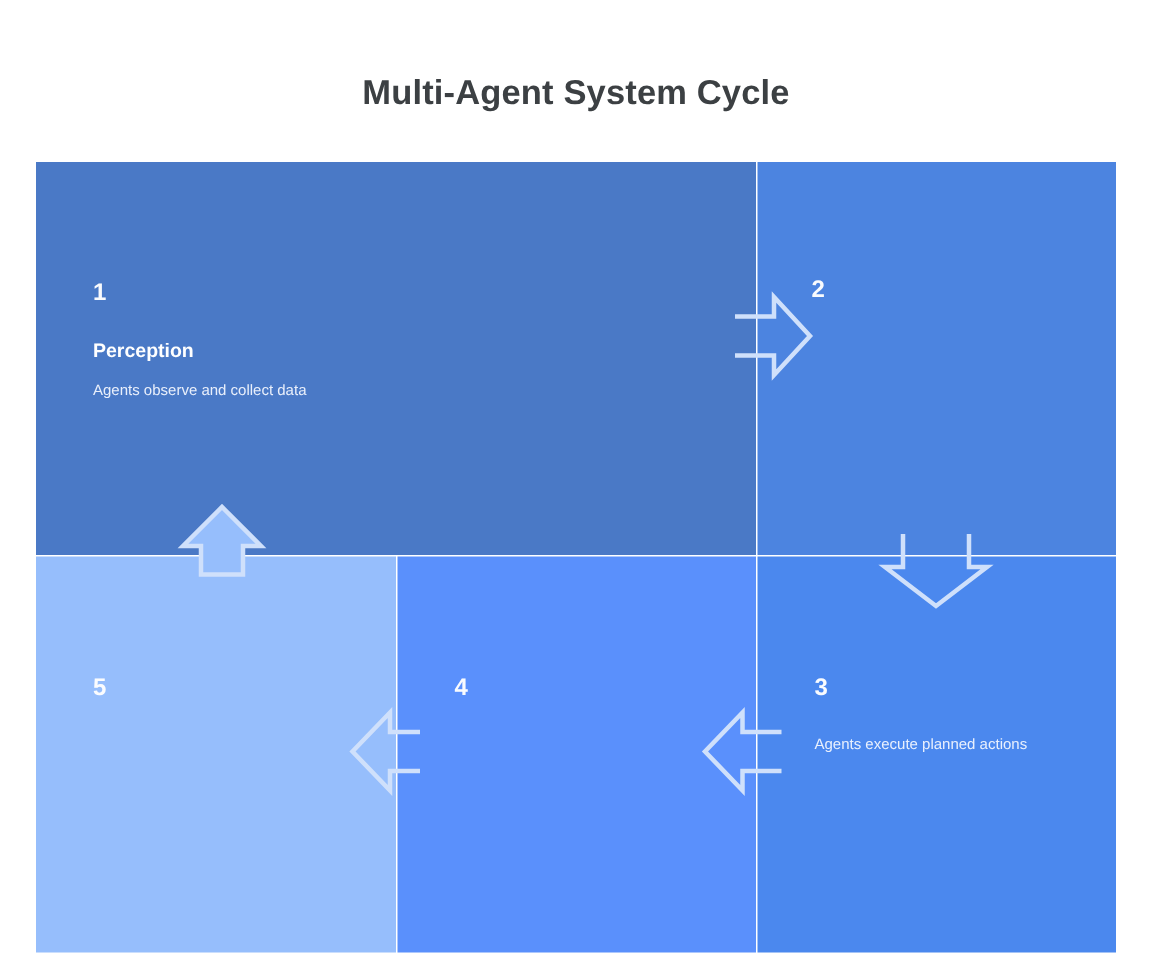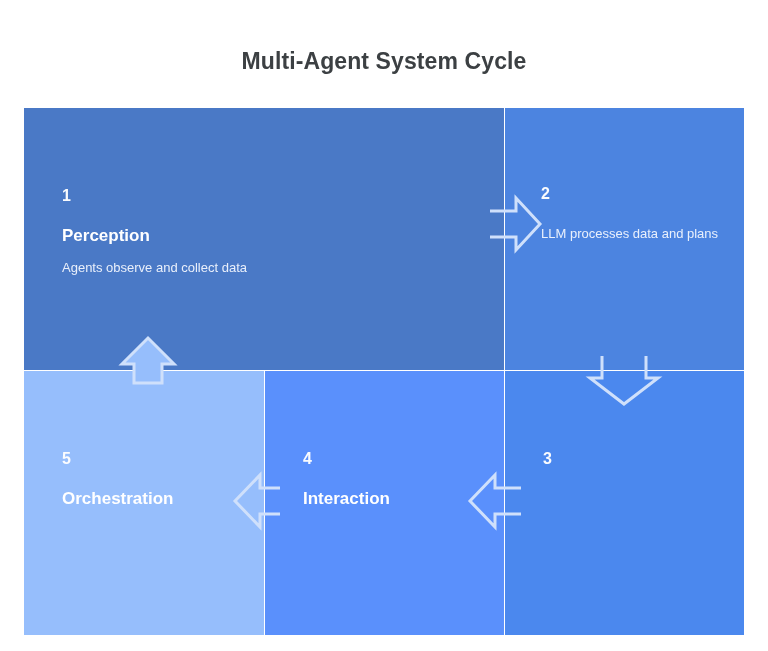--- a/index.html
+++ b/index.html
@@ -57,29 +57,29 @@
   .panel-num {
     font-size: 16px;
     font-weight: bold;
     color: #ffffff;
     line-height: 1;
     margin-bottom: 23px;
     opacity: 0.97;
   }
 
   .panel-title {
-    font-size: 17px;
+    font-size: 13px;
     font-weight: bold;
     color: #ffffff;
     line-height: 1.1;
     margin-bottom: 13px;
   }
 
   .panel-desc {
-    font-size: 13px;
+    font-size: 10px;
     font-weight: normal;
     color: #f2f6fe;
     line-height: 1.42;
     opacity: 0.95;
   }
 
   
   #panel-perception {
     left: 0; top: 0; width: 480px; height: 262px;
   }
@@ -127,41 +127,39 @@
       <div class="panel-inner">
         <div class="panel-num">1</div>
         <div class="panel-title">Perception</div>
         <div class="panel-desc">Agents observe and collect data</div>
       </div>
     </div>
 
     <div class="panel" id="panel-reasoning" style="background: rgb(76, 132, 224);">
       <div class="panel-inner">
         <div class="panel-num">2</div>
-        <div class="panel-desc">LLM processes data and plans</div>
       </div>
     </div>
 
     <div class="panel" id="panel-orchestration" style="background: rgb(150, 190, 252);">
       <div class="panel-inner">
         <div class="panel-num">5</div>
-        <div class="panel-title">Orchestration</div>
       </div>
     </div>
 
     <div class="panel" id="panel-interaction" style="background: rgb(90, 144, 252);">
       <div class="panel-inner">
         <div class="panel-num">4</div>
-        <div class="panel-title">Interaction</div>
       </div>
     </div>
 
     <div class="panel" id="panel-action" style="background: rgb(75, 136, 238);">
       <div class="panel-inner">
         <div class="panel-num">3</div>
+        <div class="panel-desc">Agents execute planned actions</div>
       </div>
     </div>
 
     <svg id="arrow-layer" viewBox="0 0 720 527">
 
       <g>
         <path class="arrow-shape" d="M 466,103 L 492,103 L 492,90 L 516,116 L 492,142 L 492,129 L 466,129" fill="none" stroke="#cfe0fb" stroke-width="3" stroke-linejoin="miter"></path>
       </g>
 
       <g>

